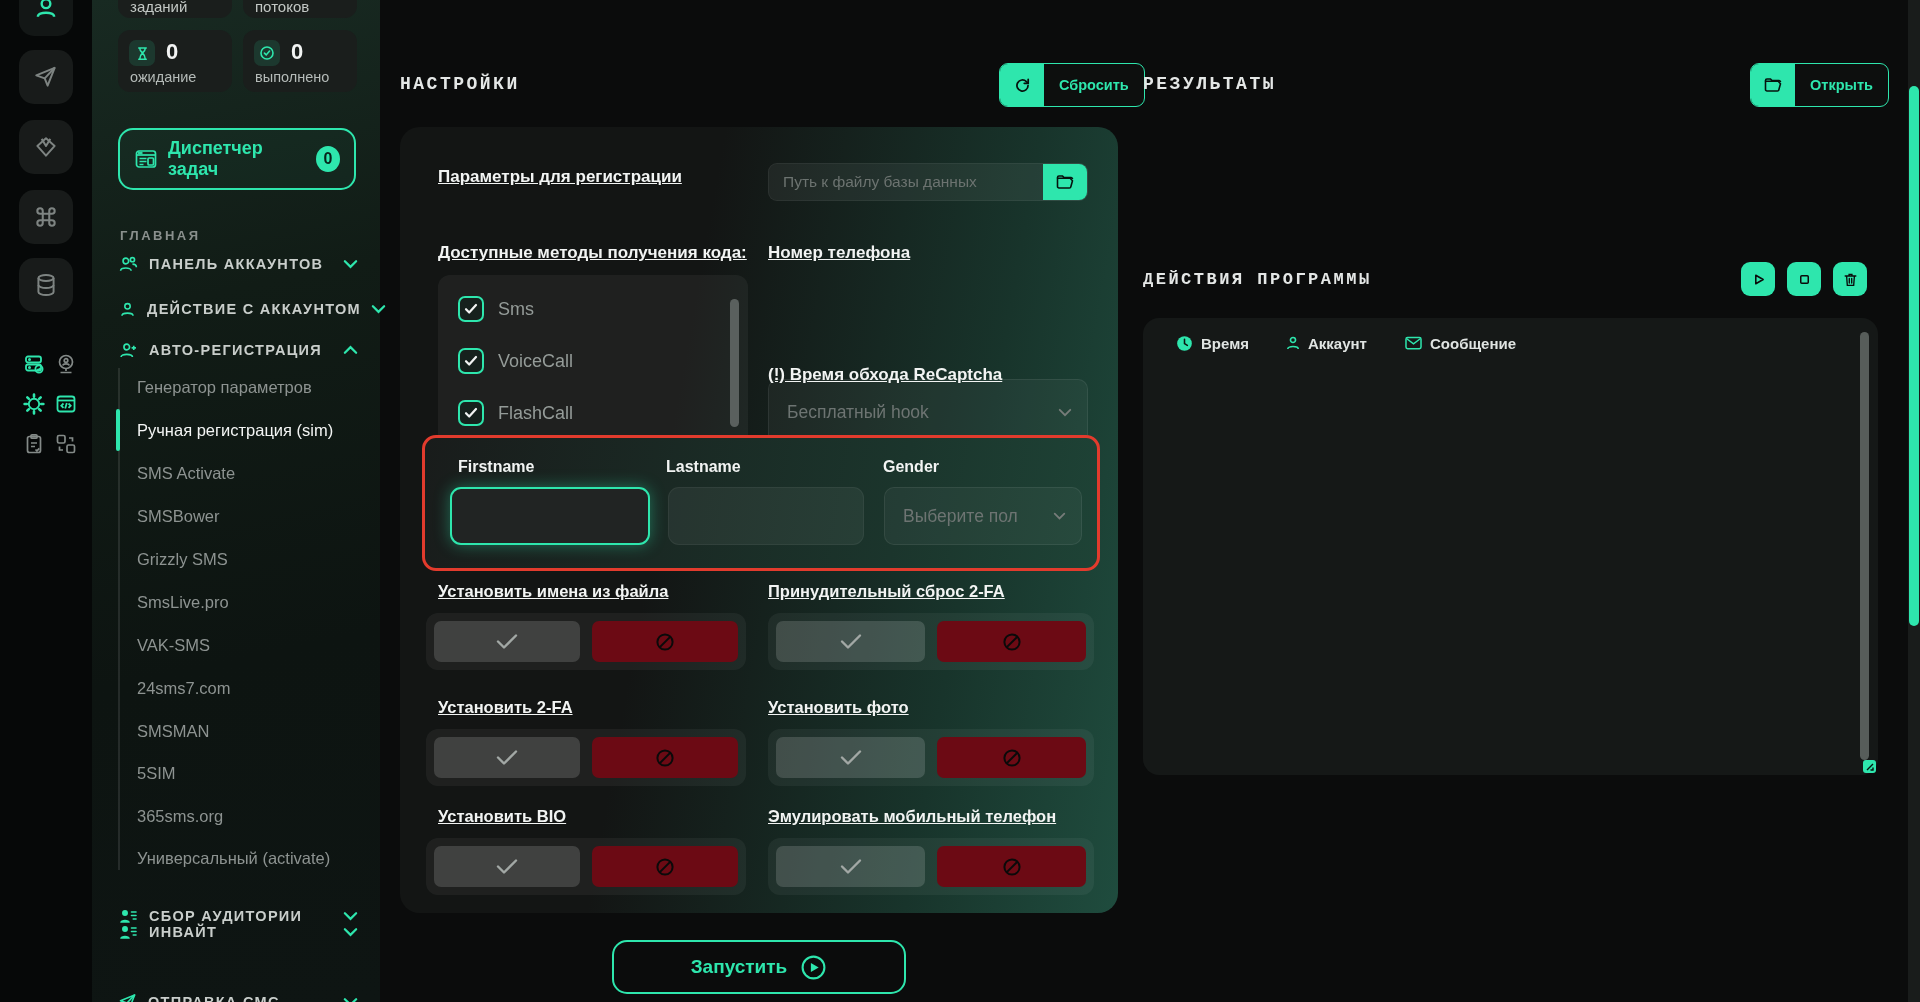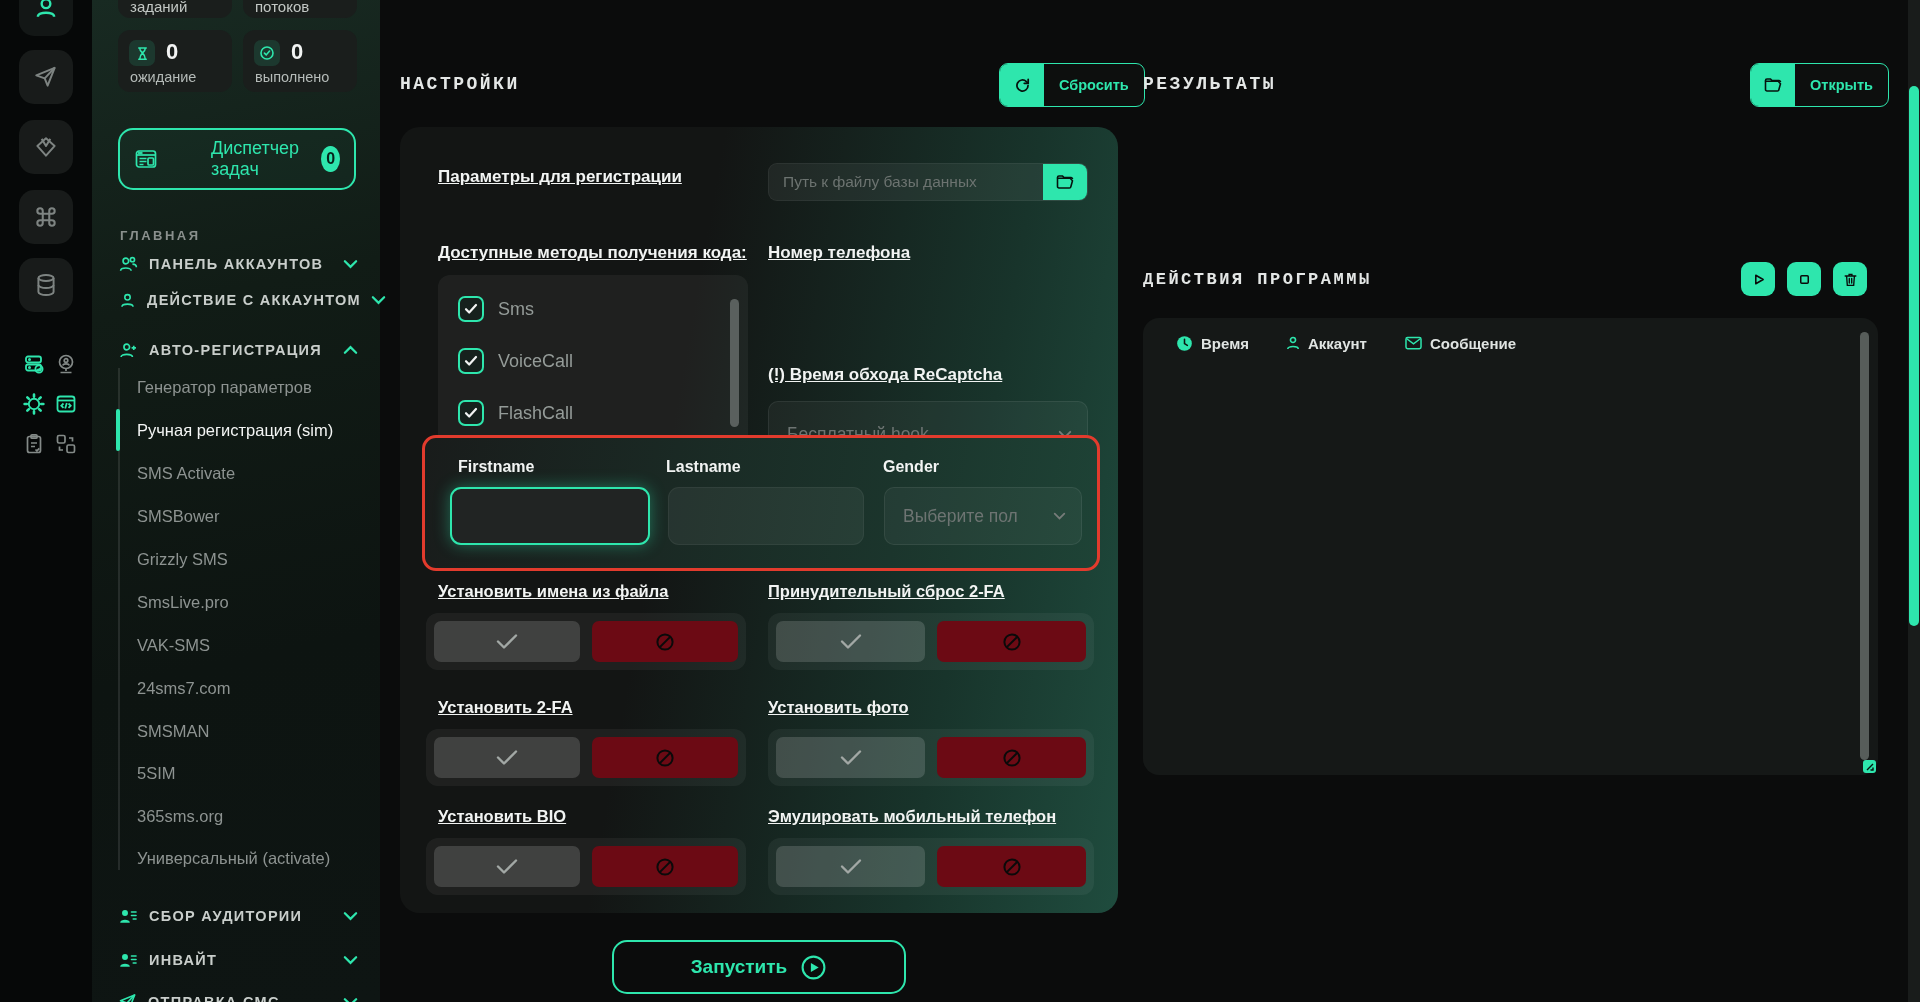--- a/index.html
+++ b/index.html
@@ -20,21 +20,21 @@
   .sidebar{position:absolute;left:92px;top:0;width:288px;height:1002px;
            background:linear-gradient(168deg,#182a22 0%,#111c16 30%,#0d1411 65%,#0e1513 100%);}
   .stat-card{position:absolute;width:114px;border-radius:12px;background:#1a1e1c;}
   .stat-card .cut-label{position:absolute;left:12px;bottom:3px;font-size:15px;color:#c3c8c5;}
   .stat-icbox{position:absolute;left:11px;top:10px;width:26px;height:26px;border-radius:7px;
               background:rgba(46,230,173,.13);display:flex;align-items:center;justify-content:center;}
   .stat-value{position:absolute;left:48px;top:9px;font-size:22px;font-weight:700;color:#f2f4f3;}
   .stat-label{position:absolute;left:12px;bottom:7px;font-size:14.5px;color:#b5bbb8;}
   .task-btn{position:absolute;left:26px;top:128px;width:238px;height:62px;border:2px solid #2ee6ad;
             border-radius:15px;display:flex;align-items:center;gap:10px;padding:0 14px;cursor:pointer;background:rgba(46,230,173,.04);}
-  .task-btn .t-label{color:#2ee6ad;font-size:18px;font-weight:400;margin-left:43px;}
+  .task-btn .t-label{color:#2ee6ad;font-size:18px;font-weight:700;}
   .task-badge{margin-left:auto;width:26px;height:26px;border-radius:50%;background:#2ee6ad;color:#07231a;
               font-weight:700;font-size:16px;display:flex;align-items:center;justify-content:center;}
   .section-label{position:absolute;left:28px;top:228px;font-size:13px;font-weight:700;letter-spacing:2.5px;color:#8a908d;}
   .nav-item{position:absolute;left:26px;width:240px;height:24px;display:flex;align-items:center;gap:10px;cursor:pointer;}
   .nav-item .n-label{font-size:14.5px;font-weight:700;letter-spacing:1.3px;color:#c9cecb;white-space:nowrap;}
   .nav-item .chev{margin-left:auto;display:flex;}
   .submenu-line{position:absolute;left:26px;top:368px;width:2px;height:502px;background:rgba(255,255,255,.1);}
   .submenu-item{position:absolute;left:45px;height:24px;line-height:24px;font-size:16.5px;color:#8d9391;cursor:pointer;white-space:nowrap;}
   .submenu-item.active{color:#f3f5f4;}
   .active-bar{position:absolute;left:24px;top:409px;width:4px;height:42px;border-radius:3px;background:#2ee6ad;}
@@ -257,21 +257,21 @@
             <path d="M16.5 11.5c2.7 0 4.5 1.5 4.5 3.5"></path>
           </svg>
       </span>
       <span class="n-label">ПАНЕЛЬ АККАУНТОВ</span>
       <span class="chev teal">
         <svg width="15" height="10" viewBox="0 0 16 10" fill="none" stroke="currentColor" stroke-width="2.4" stroke-linecap="round">
             <path d="m2 2 6 6 6-6"></path>
           </svg>
       </span>
     </div>
-    <div class="nav-item" style="top:288px;">
+    <div class="nav-item" style="top:297px;">
       <span class="teal">
         <svg width="19" height="19" viewBox="0 0 24 24" fill="none" stroke="currentColor" stroke-width="2">
             <circle cx="12" cy="8" r="3.4"></circle>
             <path d="M5 20c0-4.5 14-4.5 14 0"></path>
           </svg>
       </span>
       <span class="n-label">ДЕЙСТВИЕ С АККАУНТОМ</span>
       <span class="chev teal">
         <svg width="15" height="10" viewBox="0 0 16 10" fill="none" stroke="currentColor" stroke-width="2.4" stroke-linecap="round">
             <path d="m2 2 6 6 6-6"></path>
@@ -319,21 +319,21 @@
             <rect x="16.5" y="14" width="5" height="1.8" rx="0.9"></rect>
           </svg>
       </span>
       <span class="n-label">СБОР АУДИТОРИИ</span>
       <span class="chev teal">
         <svg width="15" height="10" viewBox="0 0 16 10" fill="none" stroke="currentColor" stroke-width="2.4" stroke-linecap="round">
             <path d="m2 2 6 6 6-6"></path>
           </svg>
       </span>
     </div>
-    <div class="nav-item" style="top:948px;align-items:center;">
+    <div class="nav-item" style="top:920px;align-items:center;">
       <span class="teal">
         <svg width="21" height="21" viewBox="0 0 24 24" fill="#2ee6ad" stroke="none">
             <circle cx="8" cy="8" r="3.4"></circle>
             <path d="M2.5 19c0-4.2 11-4.2 11 0z"></path>
             <rect x="14.5" y="6" width="7" height="1.8" rx="0.9"></rect>
             <rect x="14.5" y="10" width="7" height="1.8" rx="0.9"></rect>
             <rect x="16.5" y="14" width="5" height="1.8" rx="0.9"></rect>
           </svg>
       </span>
       <span class="n-label">ИНВАЙТ</span>
@@ -417,21 +417,21 @@
       <div class="lb-scroll"></div>
       <div class="resize-handle">
         <svg width="8" height="8" viewBox="0 0 8 8" fill="none" stroke="#06130e" stroke-width="1.4">
             <path d="M1 7 7 1M4.5 7H7V4.5"></path>
           </svg>
       </div>
     </div>
 
 
     <div class="flabel" style="left:368px;top:238px;">(!) Время обхода ReCaptcha</div>
-    <div class="dropdown" style="left:368px;top:274px;width:320px;height:66px;">
+    <div class="dropdown" style="left:368px;top:252px;width:320px;height:66px;">
       <span class="dd-text">Бесплатный hook</span>
       <span class="dd-chev">
         <svg width="14" height="9" viewBox="0 0 16 10" fill="none" stroke="currentColor" stroke-width="2.2" stroke-linecap="round">
             <path d="m2 2 6 6 6-6"></path>
           </svg>
       </span>
     </div>
 
     <div class="name-group">
       <div class="ng-label" style="left:33px;">Firstname</div>

